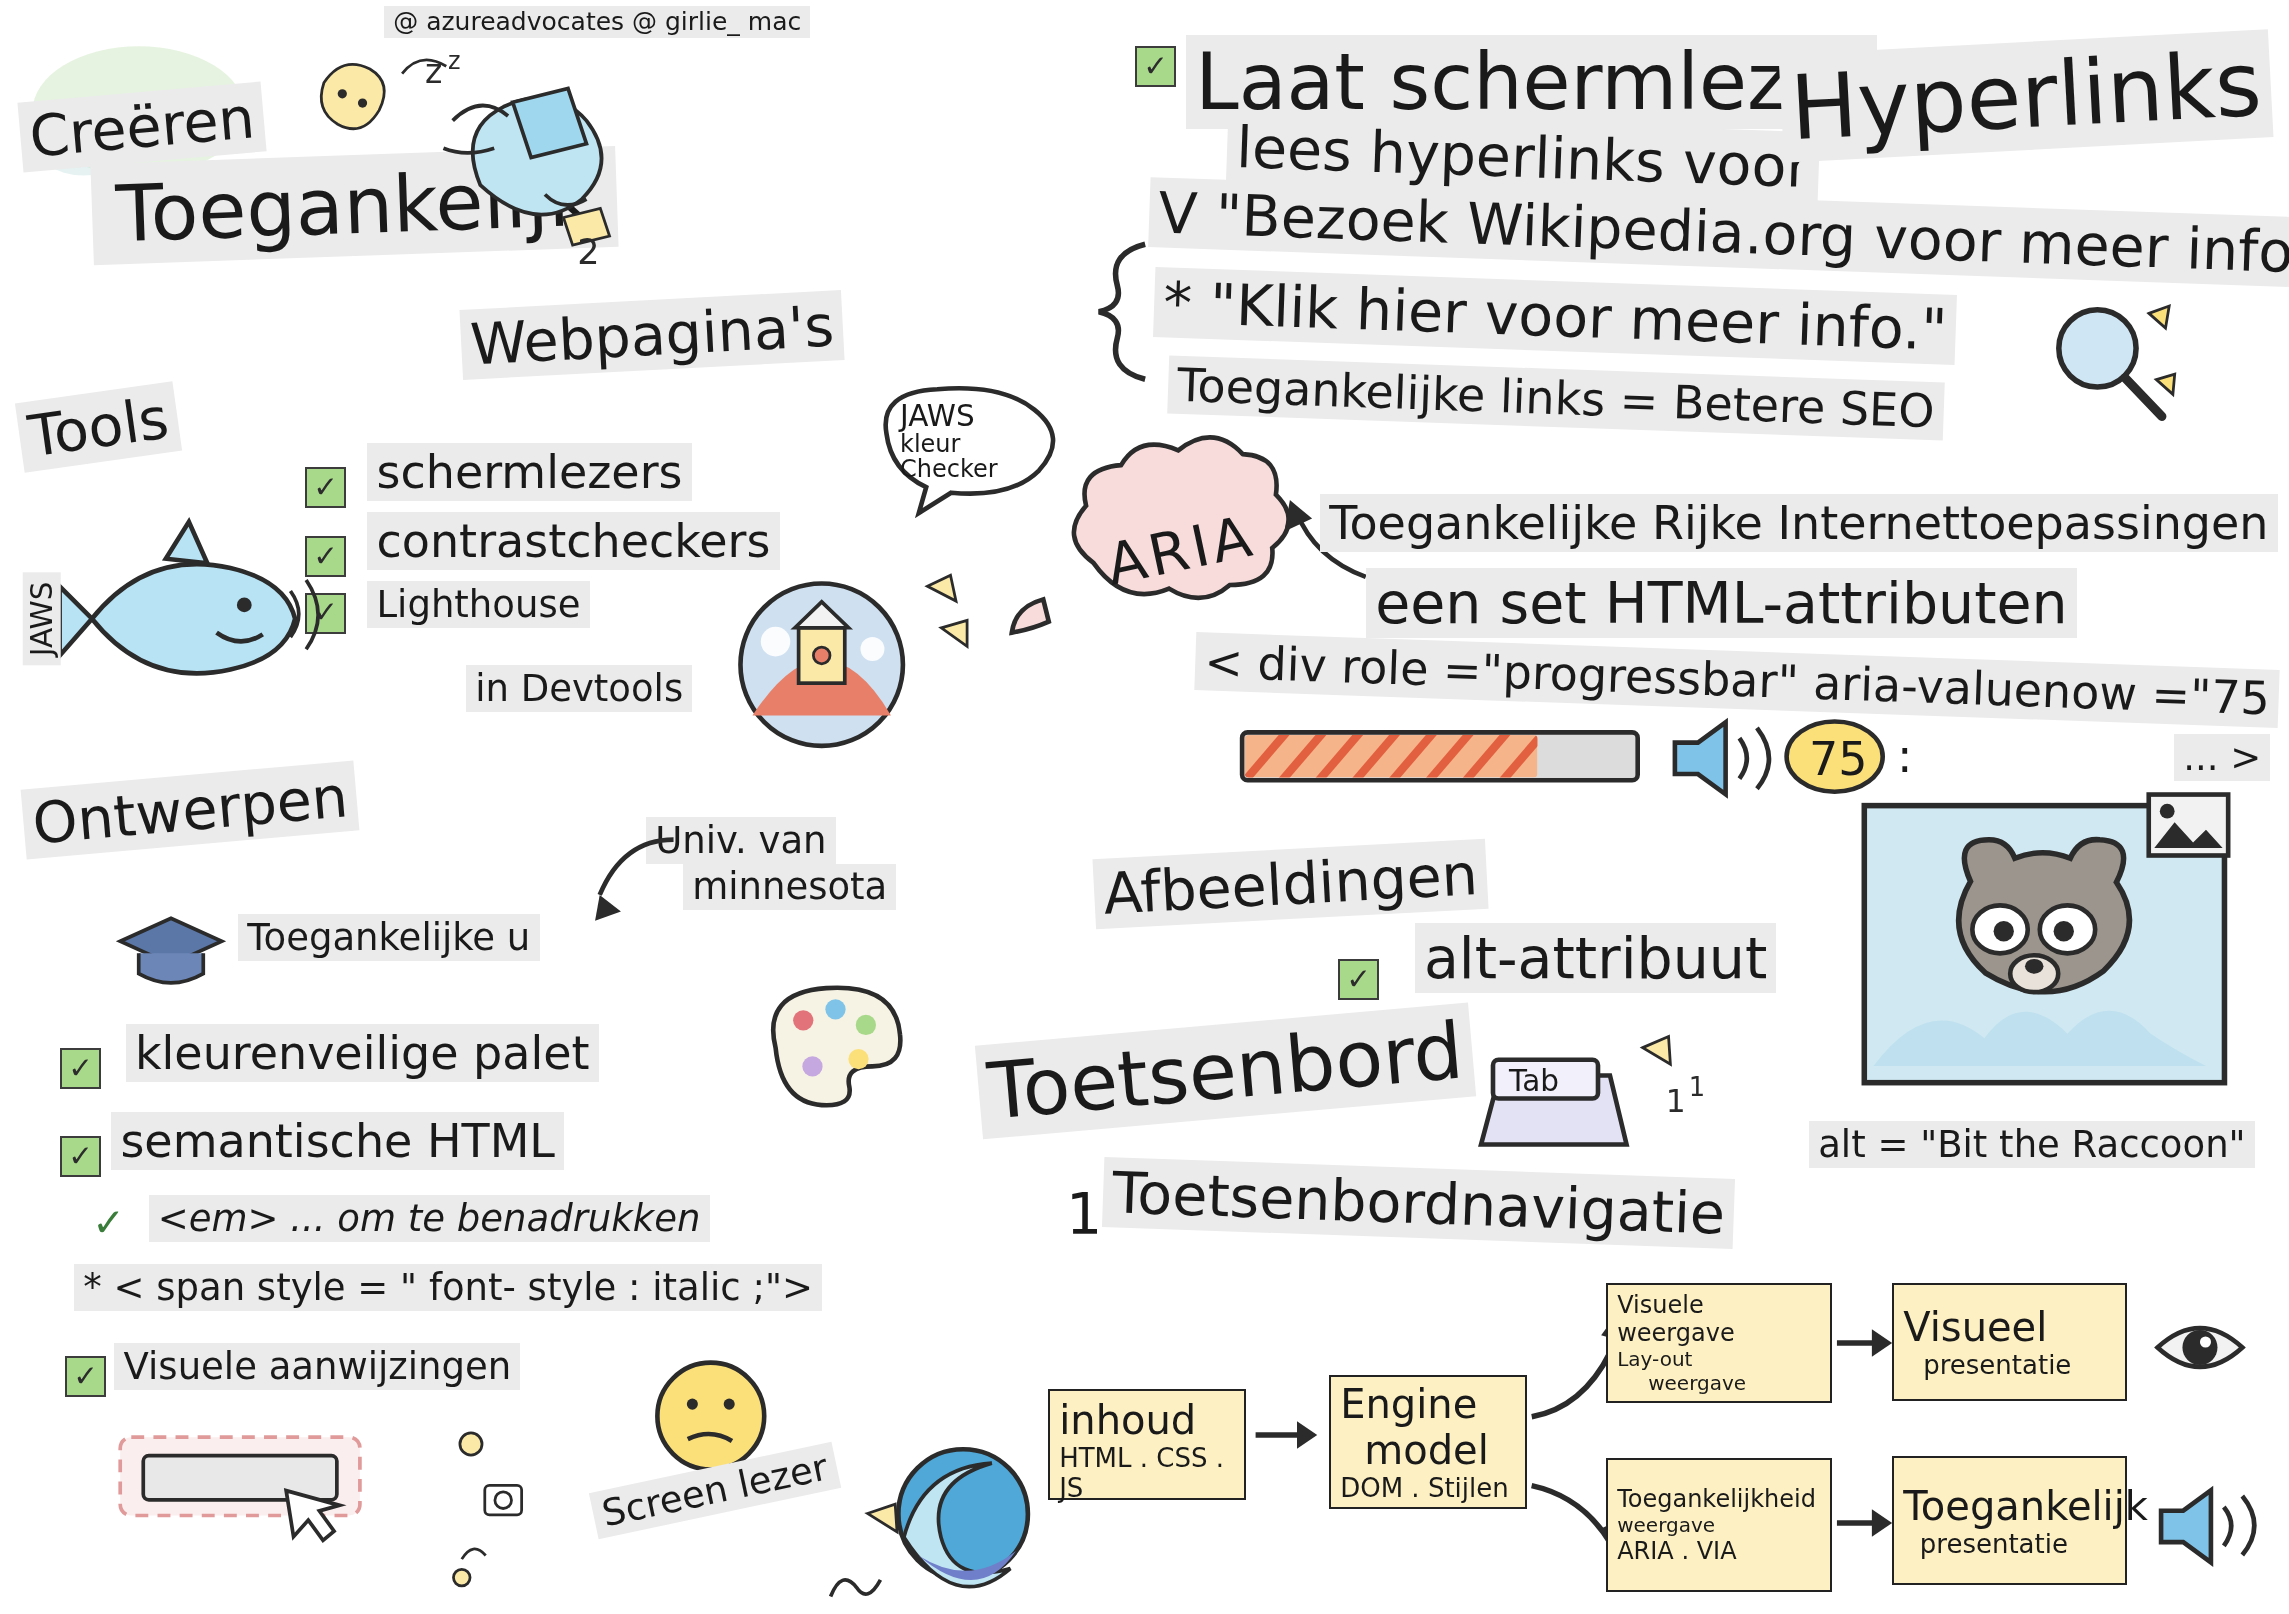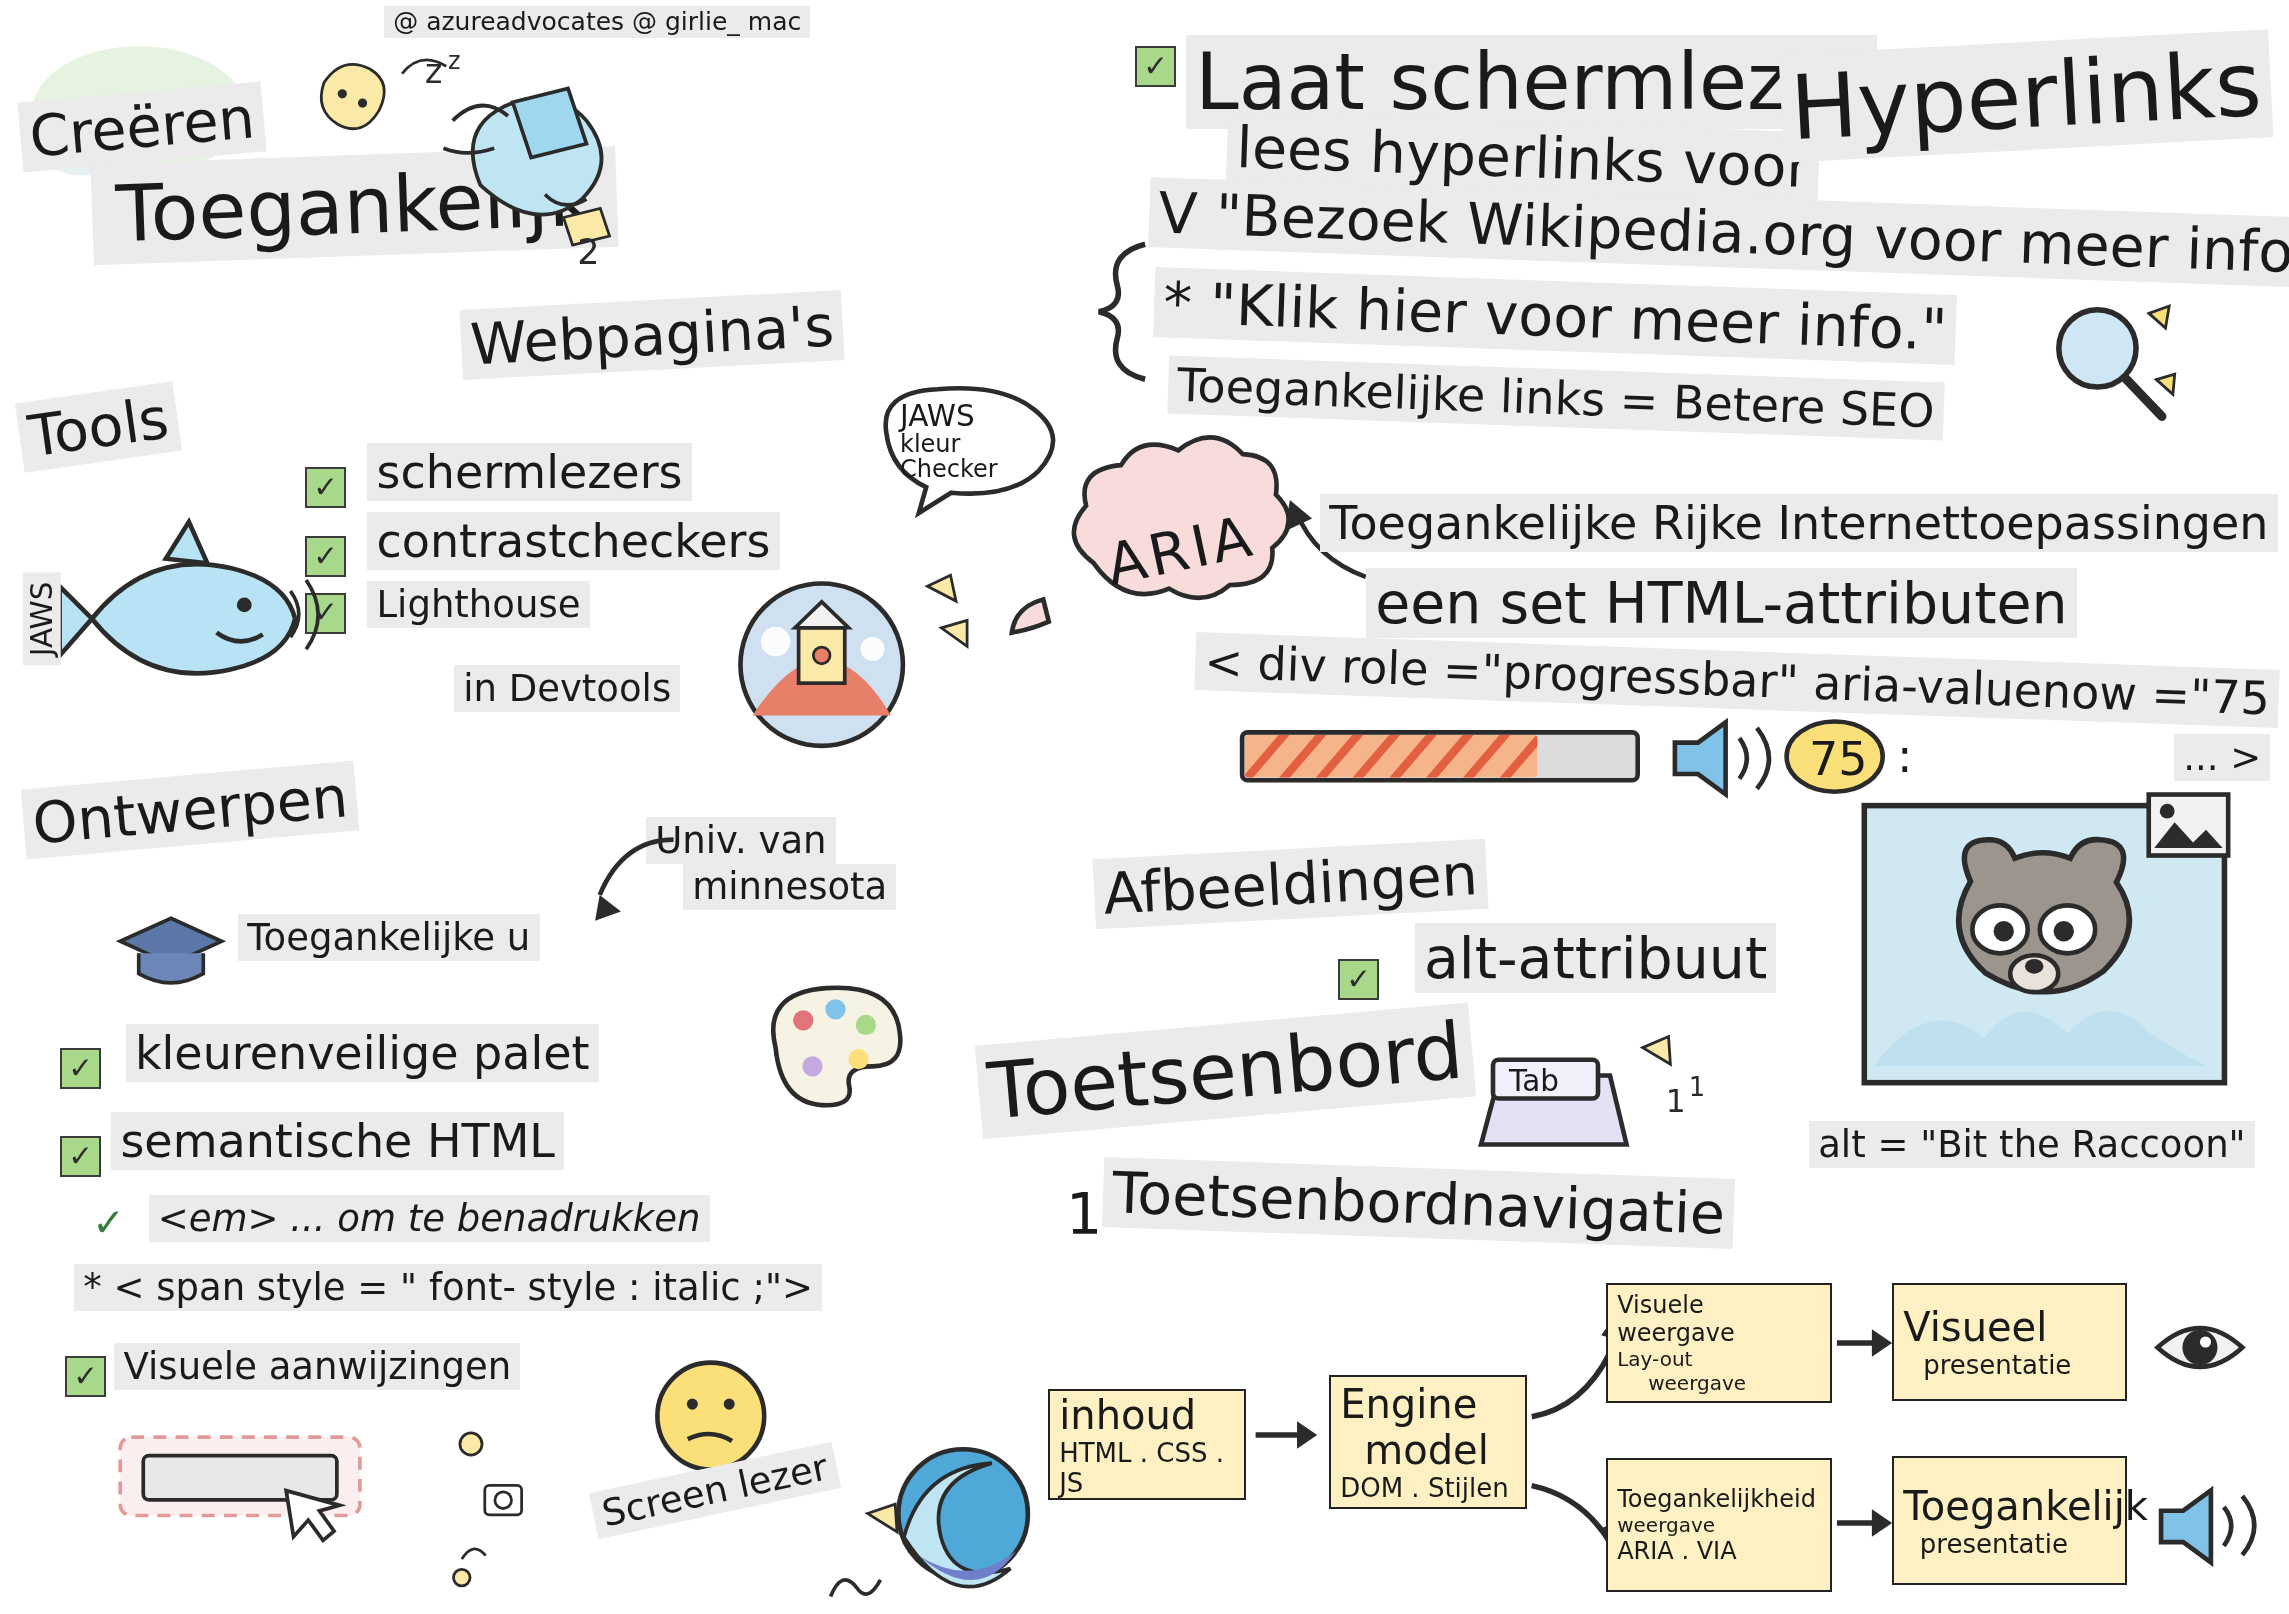--- a/index.html
+++ b/index.html
@@ -104,21 +104,21 @@
   <span class="hl t-md nosel" style="margin-left:16.6px;vertical-align:9.2px;">schermlezers</span>
 </div>
 <div class="abs" style="left:305px;top:512px;">
   <span class="chk">✓</span>
   <span class="hl t-md nosel" style="margin-left:16.6px;vertical-align:9.2px;">contrastcheckers</span>
 </div>
 <div class="abs" style="left:305px;top:581px;">
   <span class="chk">✓</span>
   <span class="hl t-sm nosel" style="margin-left:16.6px;vertical-align:5.5px;">Lighthouse</span>
 </div>
-<div class="abs nosel" style="left:454px;top:665px;border-radius:19px;">
+<div class="abs nosel" style="left:466px;top:665px;border-radius:19px;">
   <span class="hl t-sm">in Devtools</span>
 </div>
 
 <div class="abs" style="left:55px;top:517px;">
   <svg width="277" height="185" viewBox="0 0 300 200">
     <path d="M40 110 q60 -75 150 -55 q60 14 70 55 q-10 42 -70 55 q-90 20 -150 -55z" fill="#b7e3f4" stroke="#2b2b2b" stroke-width="5"></path>
     <path d="M120 45 l25 -40 l20 45z" fill="#b7e3f4" stroke="#2b2b2b" stroke-width="5"></path>
     <path d="M40 110 l-35 -35 l0 75z" fill="#b7e3f4" stroke="#2b2b2b" stroke-width="5"></path>
     <circle cx="205" cy="95" r="8" fill="#2b2b2b"></circle>
     <path d="M175 125 q25 18 50 2" stroke="#2b2b2b" stroke-width="5" fill="none"></path>
@@ -411,21 +411,21 @@
 </div>
 
 <div class="abs" style="left:891px;top:1440px;">
   <svg width="148" height="148" viewBox="0 0 160 160">
     <circle cx="78" cy="80" r="70" fill="#4fa8d8" stroke="#2b2b2b" stroke-width="5"></circle>
     <path d="M14 105 q20 -75 95 -80 q-70 20 -55 80 q14 52 75 34 q-60 52 -115 -34z" fill="#bfe4f2" stroke="#2b2b2b" stroke-width="4"></path>
     <path d="M30 125 q55 35 105 -5 q-40 60 -105 5z" fill="#6f7fc9"></path>
   </svg>
 </div>
 
-<div class="abs fbox" style="left:1048px;top:1389px;width:198px;height:111px;">
+<div class="abs fbox" style="left:1048px;top:1389px;width:198px;height:111px;justify-content:space-between;">
   <div class="l1">inhoud</div>
   <div class="l2">HTML . CSS . JS</div>
 </div>
 <div class="abs" style="left:1251px;top:1412px;">
   <svg width="69" height="46" viewBox="0 0 75 50">
       <path d="M5 25 l50 0" stroke="#2b2b2b" stroke-width="6"></path>
       <path d="M50 10 l22 15 l-22 15z" fill="#2b2b2b"></path>
     </svg>
 </div>
 

